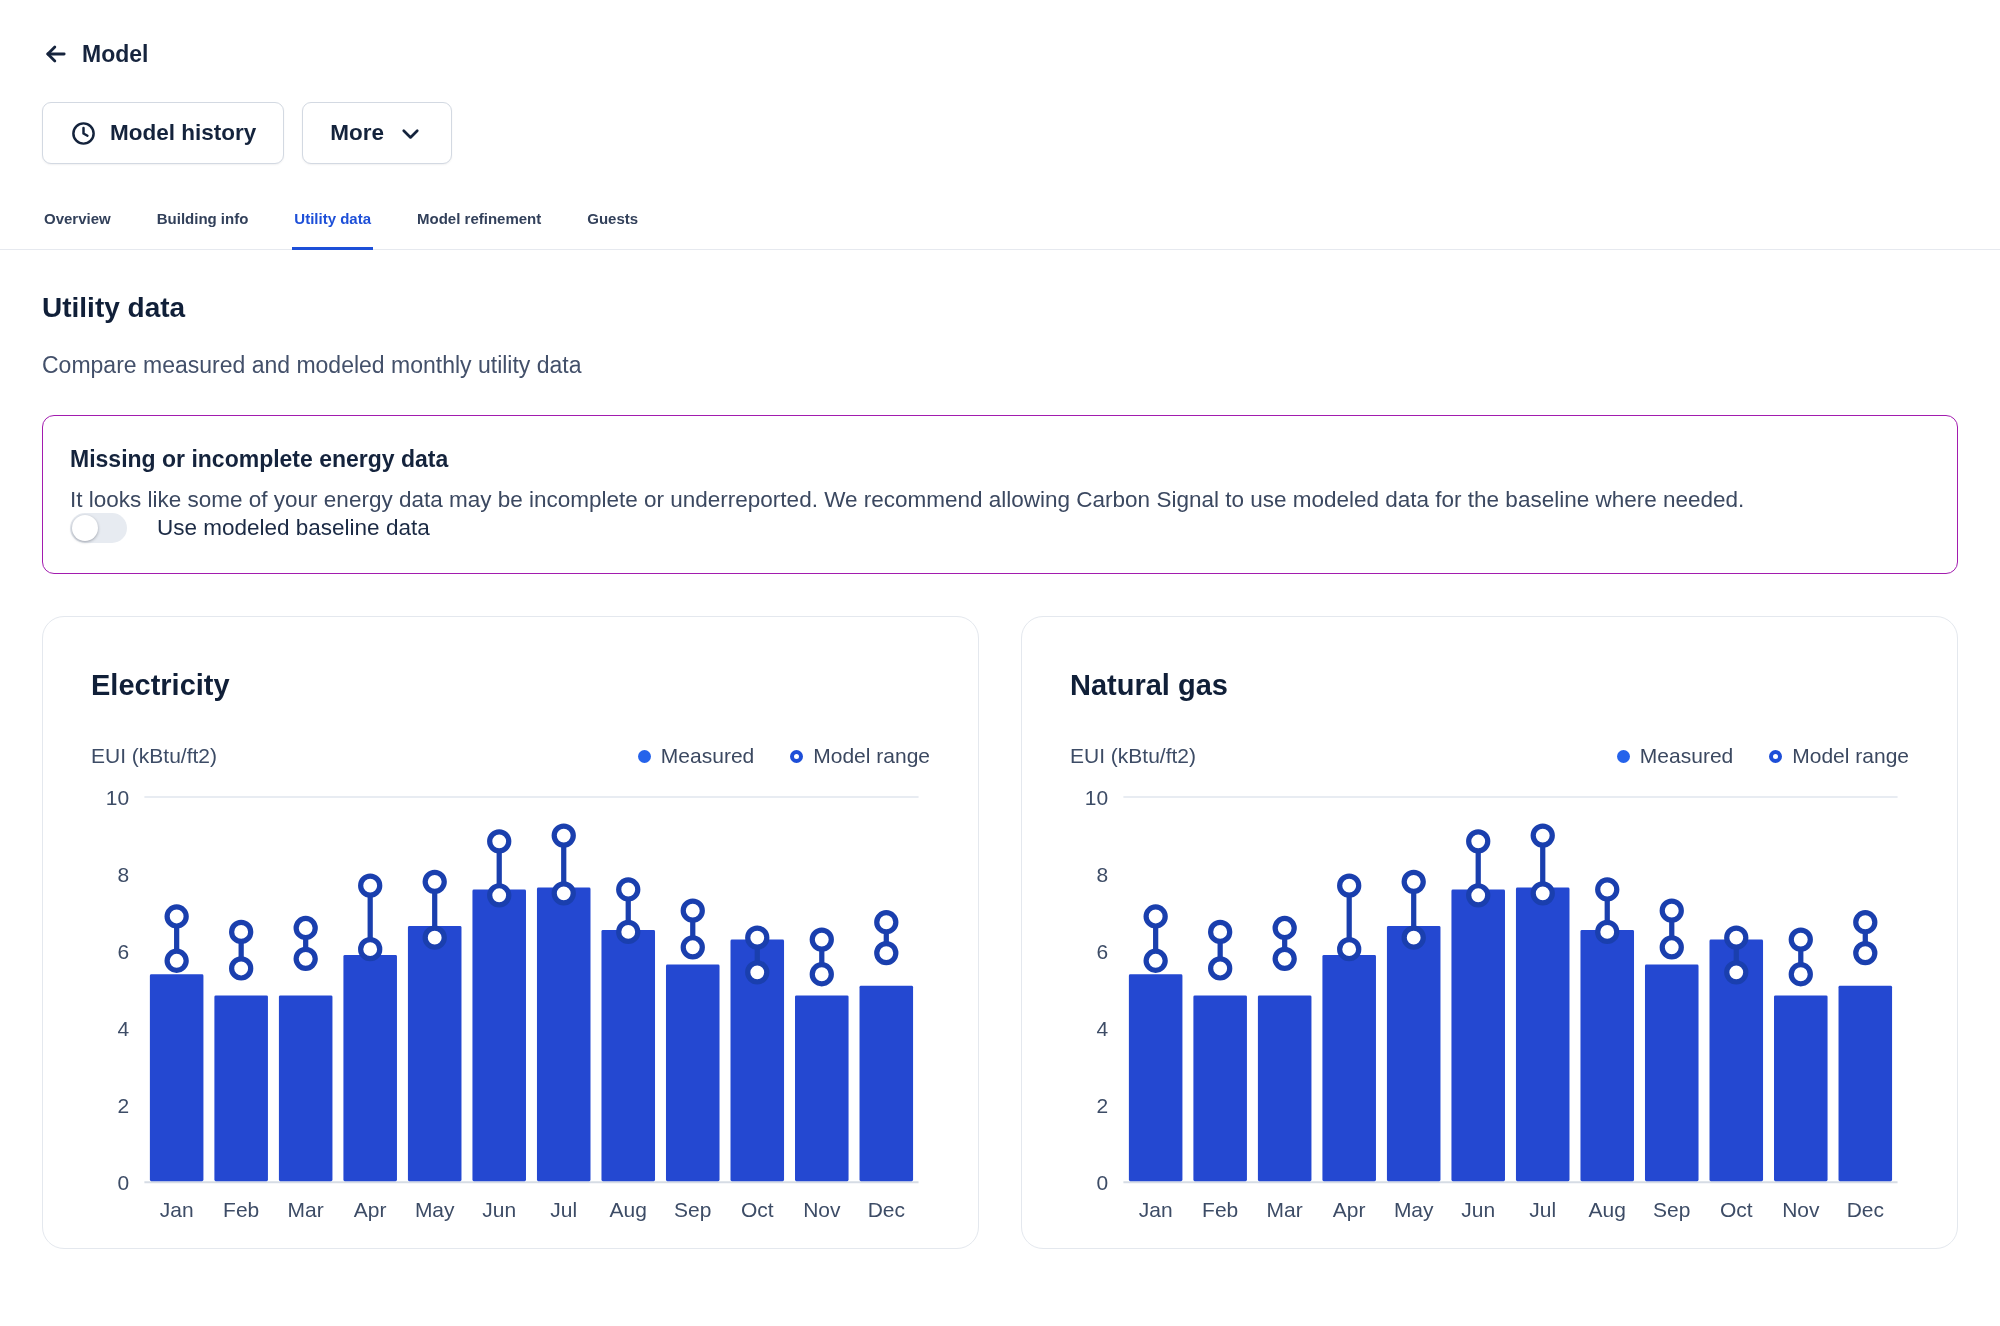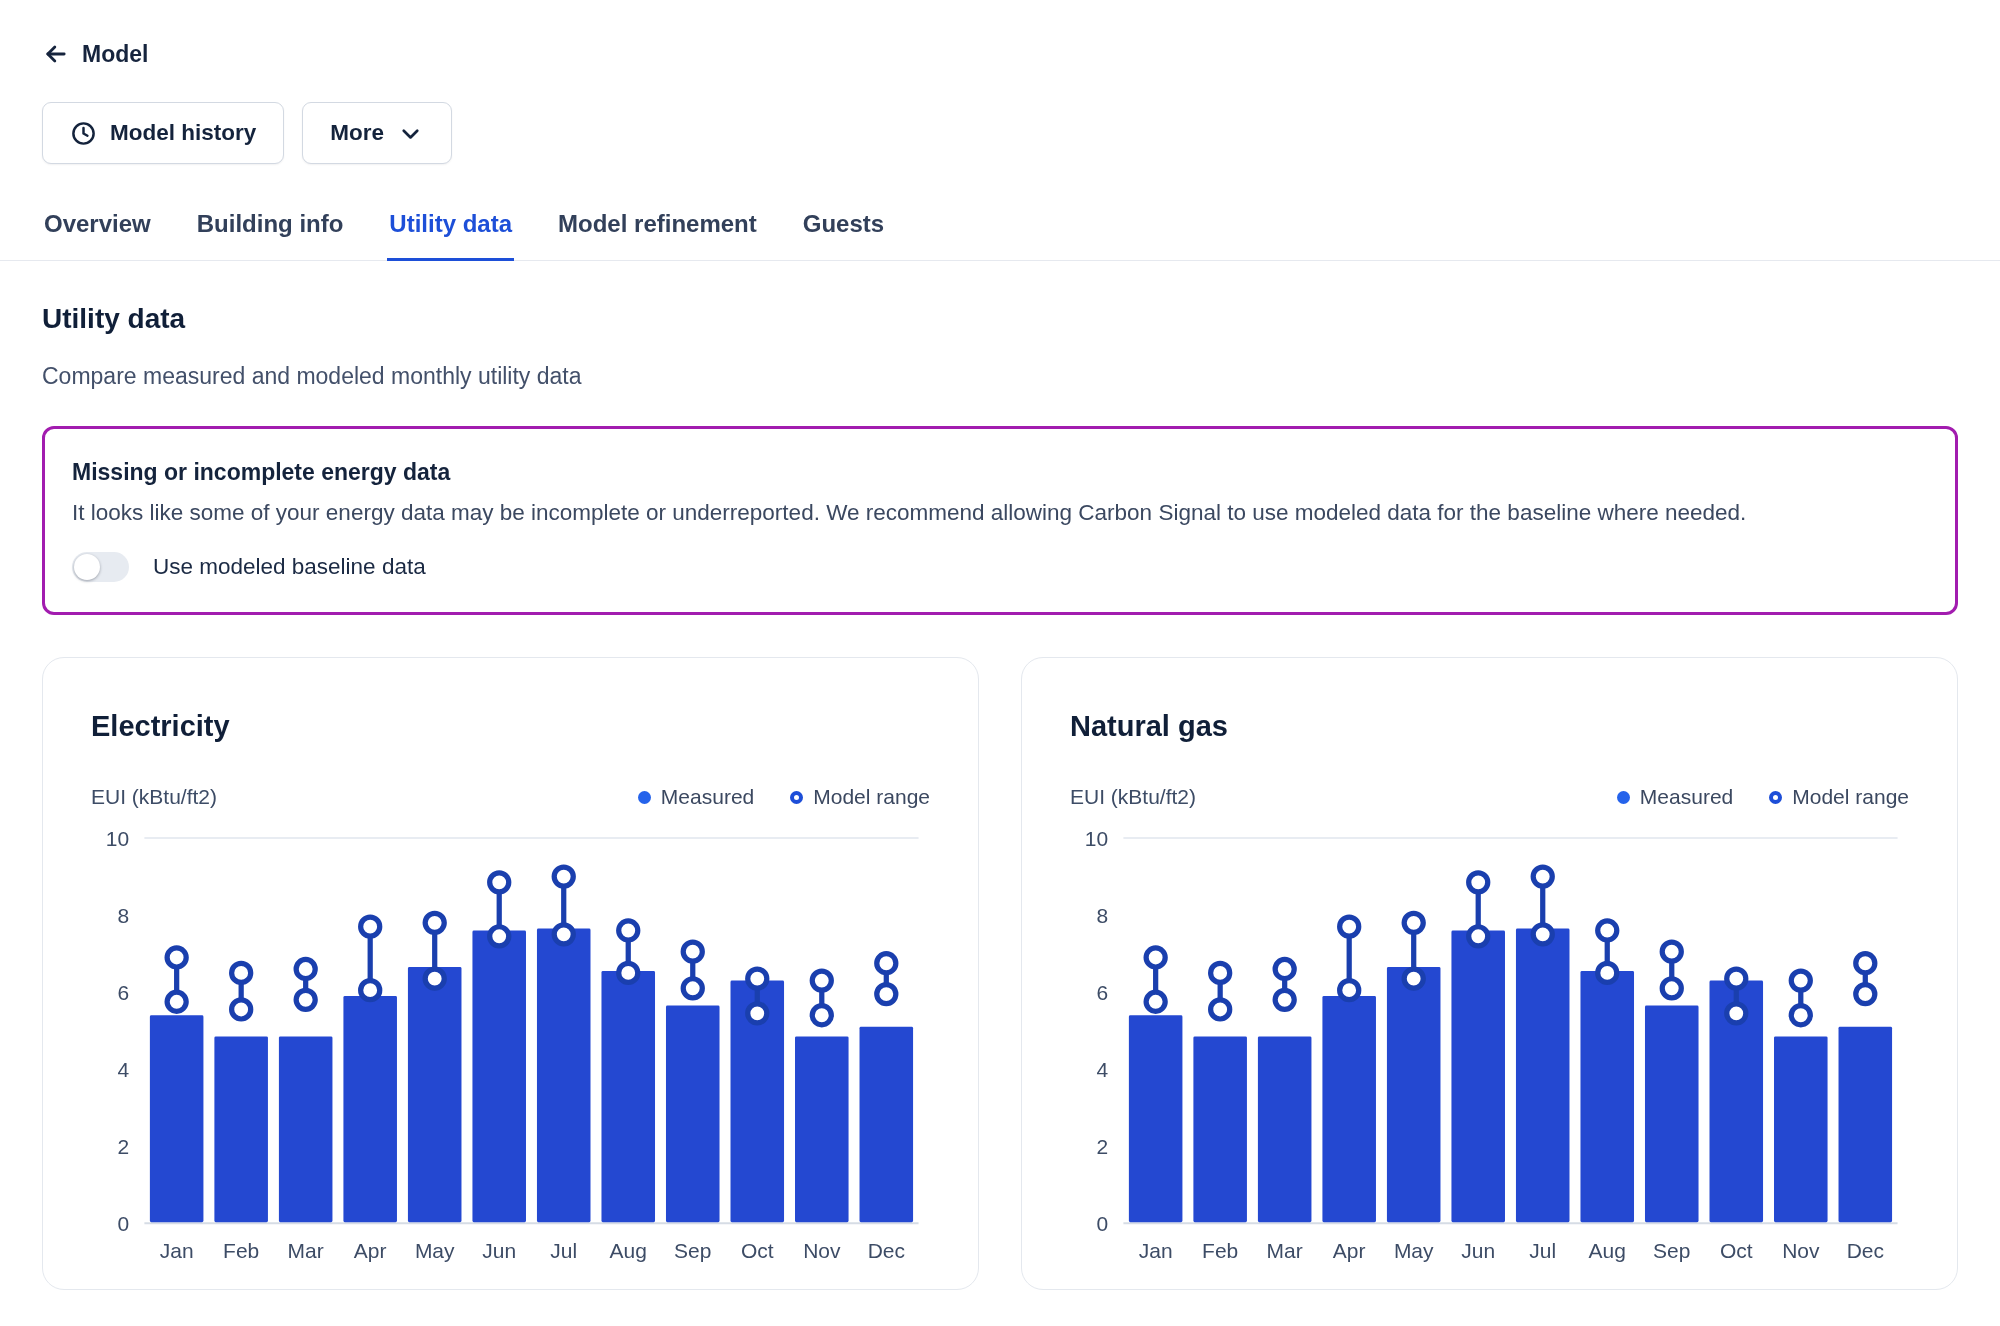--- a/index.html
+++ b/index.html
@@ -16,34 +16,34 @@
   h1 { font-size:46px; font-weight:700; letter-spacing:-0.5px; color:#101f38; }
   .actions { display:flex; gap:18px; }
   .btn { display:inline-flex; align-items:center; gap:13px; height:62px; padding:0 27px;
     background:#fff; border:1px solid #d3d9e2; border-radius:9px; font-size:22.5px; font-weight:700;
     color:#14233c; cursor:pointer; box-shadow:0 1px 2px rgba(16,24,40,.06);
     font-family:inherit; }
   .btn svg { width:27px; height:27px; }
 
   
   .tabs { display:flex; gap:42px; padding:0 42px; margin-top:36px; border-bottom:1px solid #e6e9ef; }
-  .tab { font-size:24px; font-weight:700; color:#32405a; padding:10px 2px 20px 2px; cursor:pointer;
+  .tab { font-size:15px; font-weight:700; color:#32405a; padding:10px 2px 20px 2px; cursor:pointer;
     border-bottom:3px solid transparent; margin-bottom:-1px; }
   .tab.active { color:#1d4fd8; border-bottom-color:#1d4fd8; }
 
   
   main { padding:0 42px; }
   .section-title { font-size:28px; font-weight:700; margin-top:42px; color:#101f38; }
   .section-sub { font-size:23px; color:#43506a; margin-top:28px; }
 
   
-  .alert { margin-top:36px; border:3px solid #a21caf; border-radius:12px; padding:30px 27px 30px 27px; }
+  .alert { margin-top:36px; border:1px solid #a21caf; border-radius:12px; padding:30px 27px 30px 27px; }
   .alert h3 { font-size:23px; font-weight:700; color:#14233c; }
   .alert p { font-size:22.5px; color:#3b4860; margin-top:14px; }
-  .toggle-row { display:flex; align-items:center; gap:24px; margin-top:26px; }
+  .toggle-row { display:flex; align-items:center; gap:30px; }
   .toggle { width:57px; height:30px; border-radius:16px; background:#e7ebf1; position:relative;
     cursor:pointer; flex:0 0 auto; }
   .toggle .knob { position:absolute; top:2px; left:2px; width:26px; height:26px; border-radius:50%;
     background:#fff; box-shadow:0 1px 3px rgba(16,24,40,.35); }
   .toggle-label { font-size:22.5px; font-weight:500; color:#1b2a44; }
 
   
   .cards { display:flex; gap:42px; margin-top:42px; }
   .card { flex:1 1 0; border:1px solid #e4e8ee; border-radius:22px; padding:52px 48px 22px 48px;
     background:#fff; }

